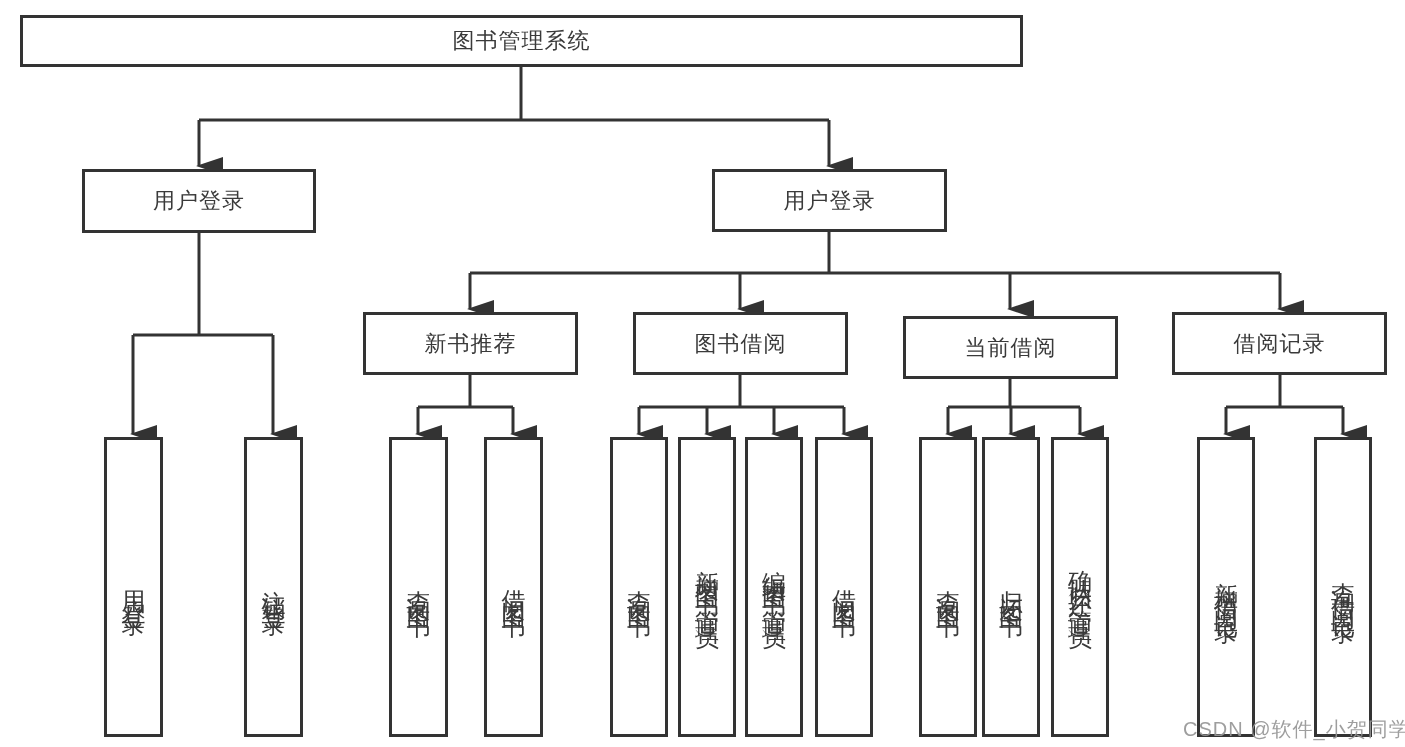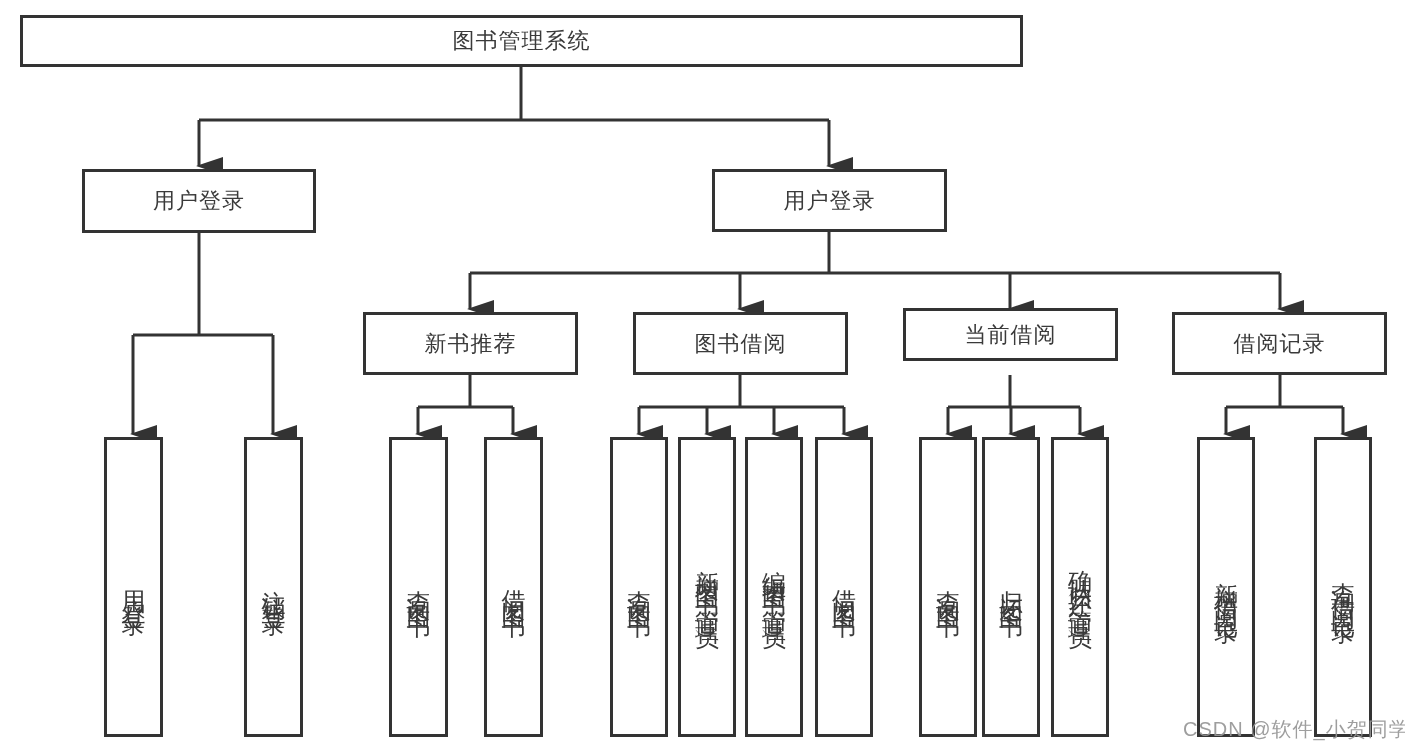--- a/index.html
+++ b/index.html
@@ -116,21 +116,21 @@
   <div class="node h" style="left:712px;top:169px;width:235px;height:63px">
     <span>用户登录</span>
   </div>
 
   <div class="node h" style="left:633px;top:312px;width:215px;height:63px">
     <span>图书借阅</span>
   </div>
   <div class="node h" style="left:363px;top:312px;width:215px;height:63px">
     <span>新书推荐</span>
   </div>
-  <div class="node h" style="left:903px;top:308px;width:215px;height:53px">
+  <div class="node h" style="left:903px;top:316px;width:215px;height:63px">
     <span>当前借阅</span>
   </div>
   <div class="node h" style="left:1172px;top:312px;width:215px;height:63px">
     <span>借阅记录</span>
   </div>
 
   <div class="node v" style="left:104px;top:437px;width:59px;height:300px">
     <span>用户登录</span>
   </div>
   <div class="node v" style="left:244px;top:437px;width:59px;height:300px">

